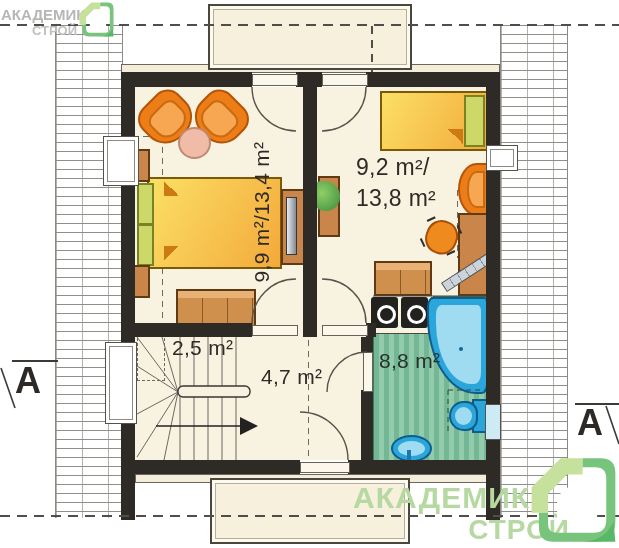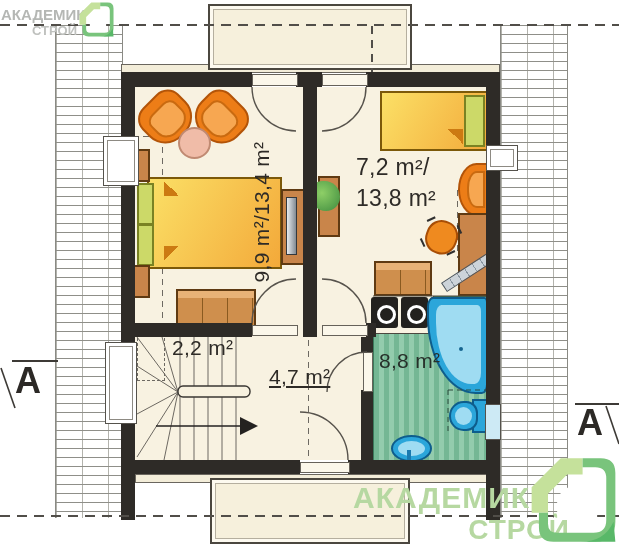--- a/index.html
+++ b/index.html
@@ -208,25 +208,25 @@
     <line x1="575" y1="404" x2="619" y2="404" stroke="#3d3a36" stroke-width="2"></line>
     <line x1="606" y1="406" x2="619" y2="444" stroke="#3d3a36" stroke-width="1.6"></line>
   </svg>
 
   <div class="abs dash-h" style="left:0;top:24px;width:619px;"></div>
   <div class="abs dash-h" style="left:0;top:515px;width:619px;"></div>
   <div class="abs dash-v" style="left:371px;top:26px;height:46px;"></div>
 
   <div class="abs arealbl" style="left:177px;top:200px;width:170px;text-align:center;transform:rotate(-90deg);">9,9 m²/13,4 m²</div>
   <div class="abs arealbl" style="left:356px;top:152px;font-size:23px;line-height:31px;">
-    <div>7,2 m²/</div>
+    <div>9,2 m²/</div>
     <div>13,8 m²</div>
   </div>
-  <div class="abs arealbl" style="left:172px;top:336px;">2,2 m²</div>
-  <div class="abs arealbl" style="left:269px;top:365px;text-decoration:underline;">4,7 m²</div>
+  <div class="abs arealbl" style="left:172px;top:336px;">2,5 m²</div>
+  <div class="abs arealbl" style="left:261px;top:365px;">4,7 m²</div>
   <div class="abs arealbl" style="left:379px;top:346px;line-height:29px;color:#27302a;">
     <div>8,8 m²</div>
   </div>
 
   <div class="abs big-a" style="left:15px;top:363px;">A</div>
   <div class="abs big-a" style="left:577px;top:405px;">A</div>
 
   <div class="abs logo-gray" style="left:1px;top:6px;width:76px;text-align:right;font-size:15px;">АКАДЕМИК</div>
   <div class="abs logo-gray" style="left:1px;top:23px;width:76px;text-align:right;font-size:13px;color:#bfc1be;">СТРОЙ</div>
   <svg class="abs icon" style="left:78px;top:1px;" width="37" height="37" viewBox="0 0 100 100">

